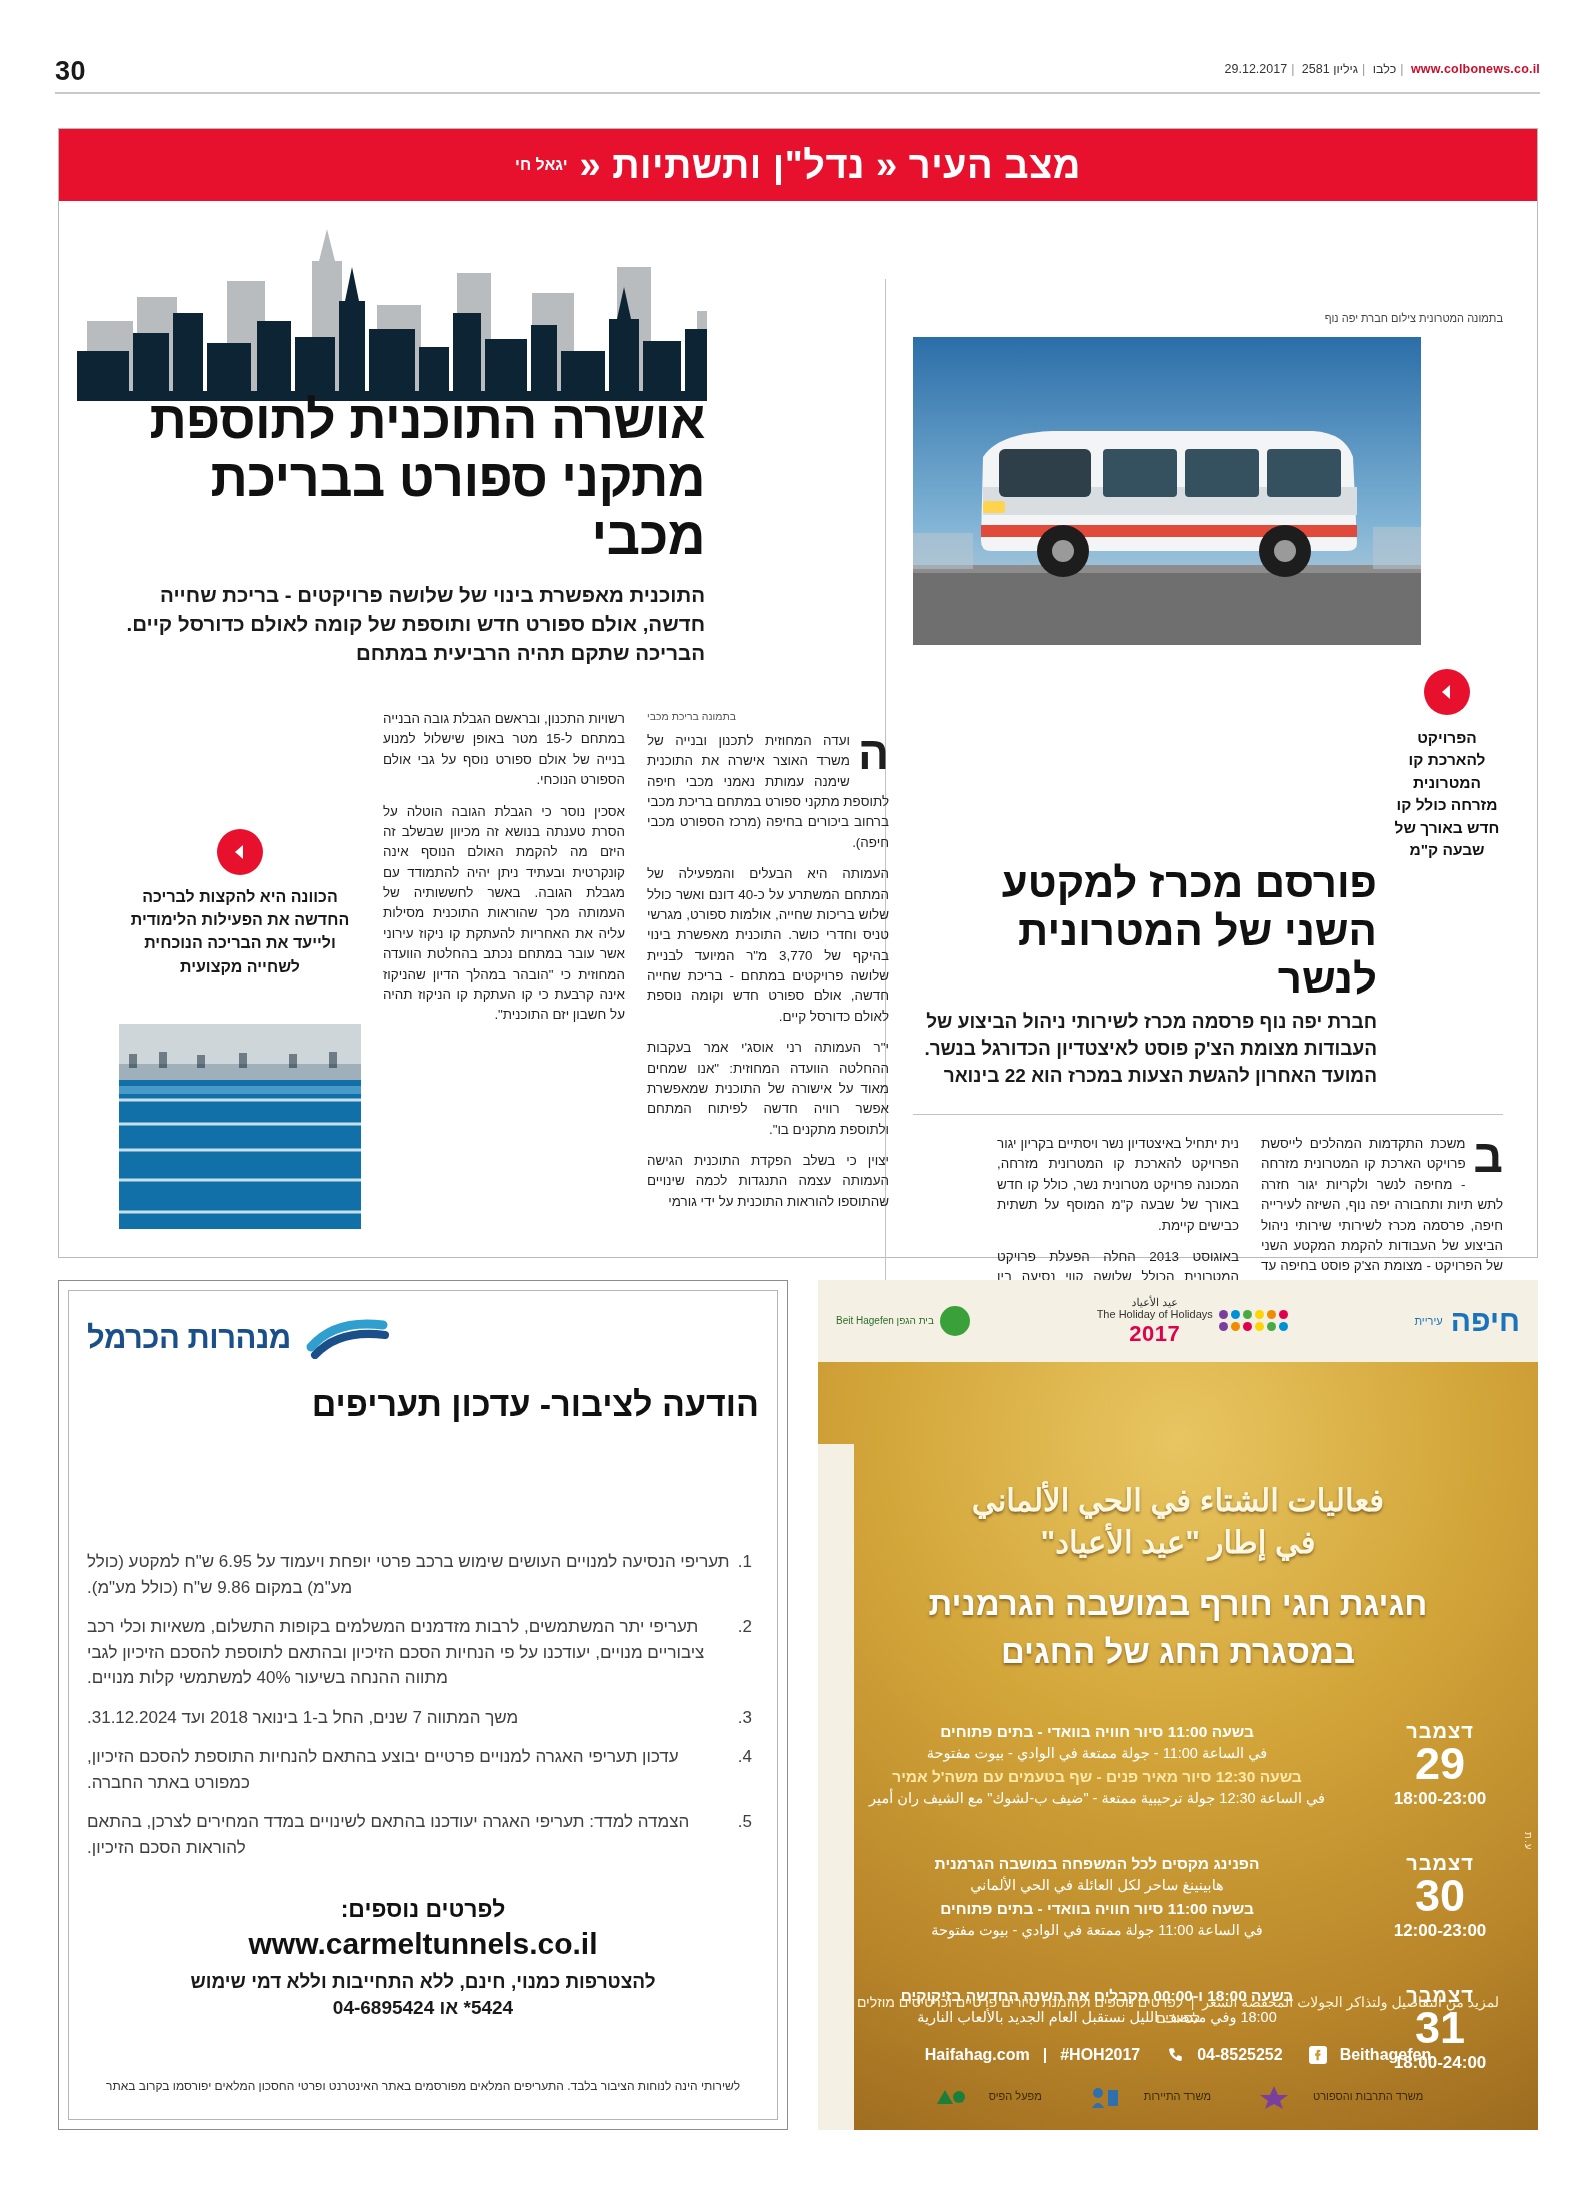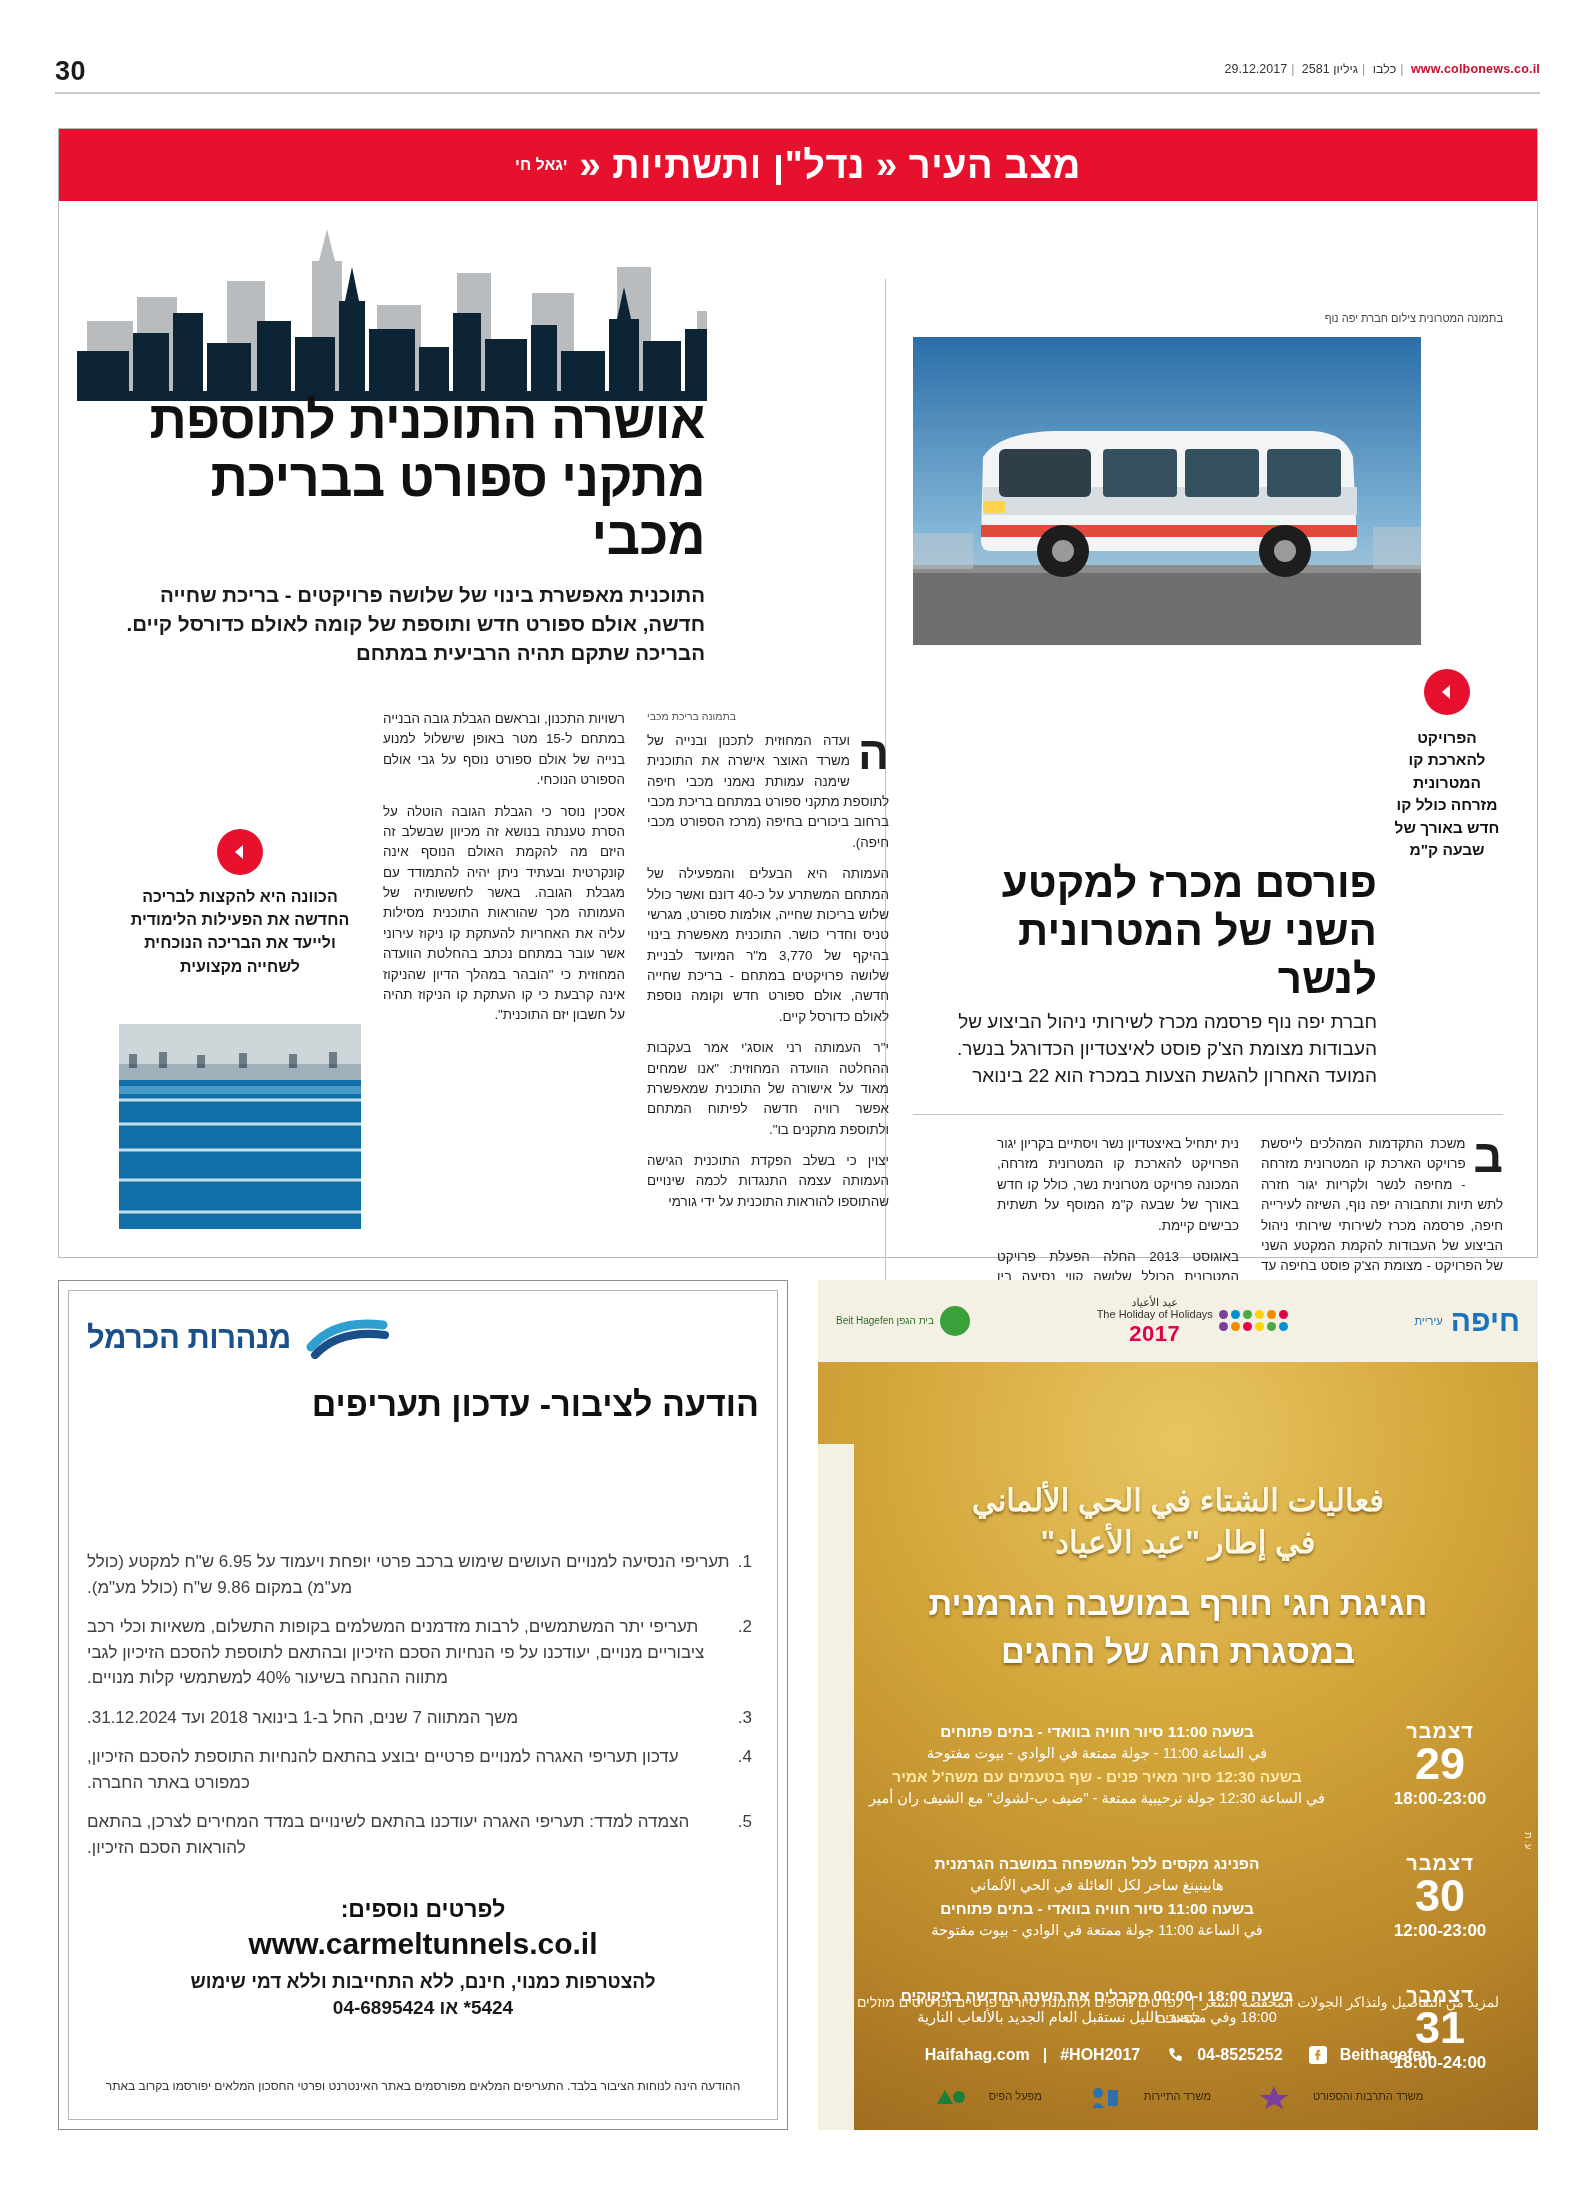--- a/index.html
+++ b/index.html
@@ -134,21 +134,21 @@
   .side-caption .arrow-circle { margin-bottom:12px; }
 
   h2.sub-headline {
     position:absolute; top:640px; left:14px; width:None; right:140px;
     direction:rtl; text-align:right;
     margin:0; font-size:42px; line-height:1.14; font-weight:bold; color:#111;
   }
   .sub-standfirst {
     position:absolute; top:790px; left:14px; right:140px;
     direction:rtl; text-align:right;
-    font-size:19px; line-height:1.42; font-weight:normal; color:#1b1b1b;
+    font-size:19px; line-height:1.42; font-weight:bold; color:#1b1b1b;
   }
   .divider-h {
     position:absolute; top:895px; left:14px; right:14px; height:1px; background:#c3c3c3;
   }
   .cols2 {
     position:absolute; top:915px; left:14px; right:14px; height:300px;
     direction:rtl; display:flex; gap:22px;
   }
   .col2 { width:242px; font-size:13.4px; line-height:1.52; text-align:justify; color:#1f1f1f;}
   .col2 p { margin:0 0 11px 0;}
@@ -489,21 +489,21 @@
       <li>הצמדה למדד: תעריפי האגרה יעודכנו בהתאם לשינויים במדד המחירים לצרכן, בהתאם להוראות הסכם הזיכיון.</li>
     </ol>
 
     <div class="details">
       <div class="lbl">לפרטים נוספים:</div>
       <div class="url">www.carmeltunnels.co.il</div>
       <div class="line2">להצטרפות כמנוי, חינם, ללא התחייבות וללא דמי שימוש</div>
       <div class="line3">5424* או 04-6895424</div>
     </div>
 
-    <div class="footnote">ההודעה הינה לנוחות הציבור בלבד. התעריפים המלאים מפורסמים באתר האינטרנט ופרטי החסכון המלאים יפורסמו בקרוב באתר</div>
+    <div class="footnote">לשירותי הינה לנוחות הציבור בלבד. התעריפים המלאים מפורסמים באתר האינטרנט ופרטי החסכון המלאים יפורסמו בקרוב באתר</div>
   </div>
 
   <div class="ad-right">
 
     <div class="topstrip">
       <div class="haifa-logo">
         <span class="hname">חיפה</span>
         <span class="hsub">עיריית</span>
       </div>
 

